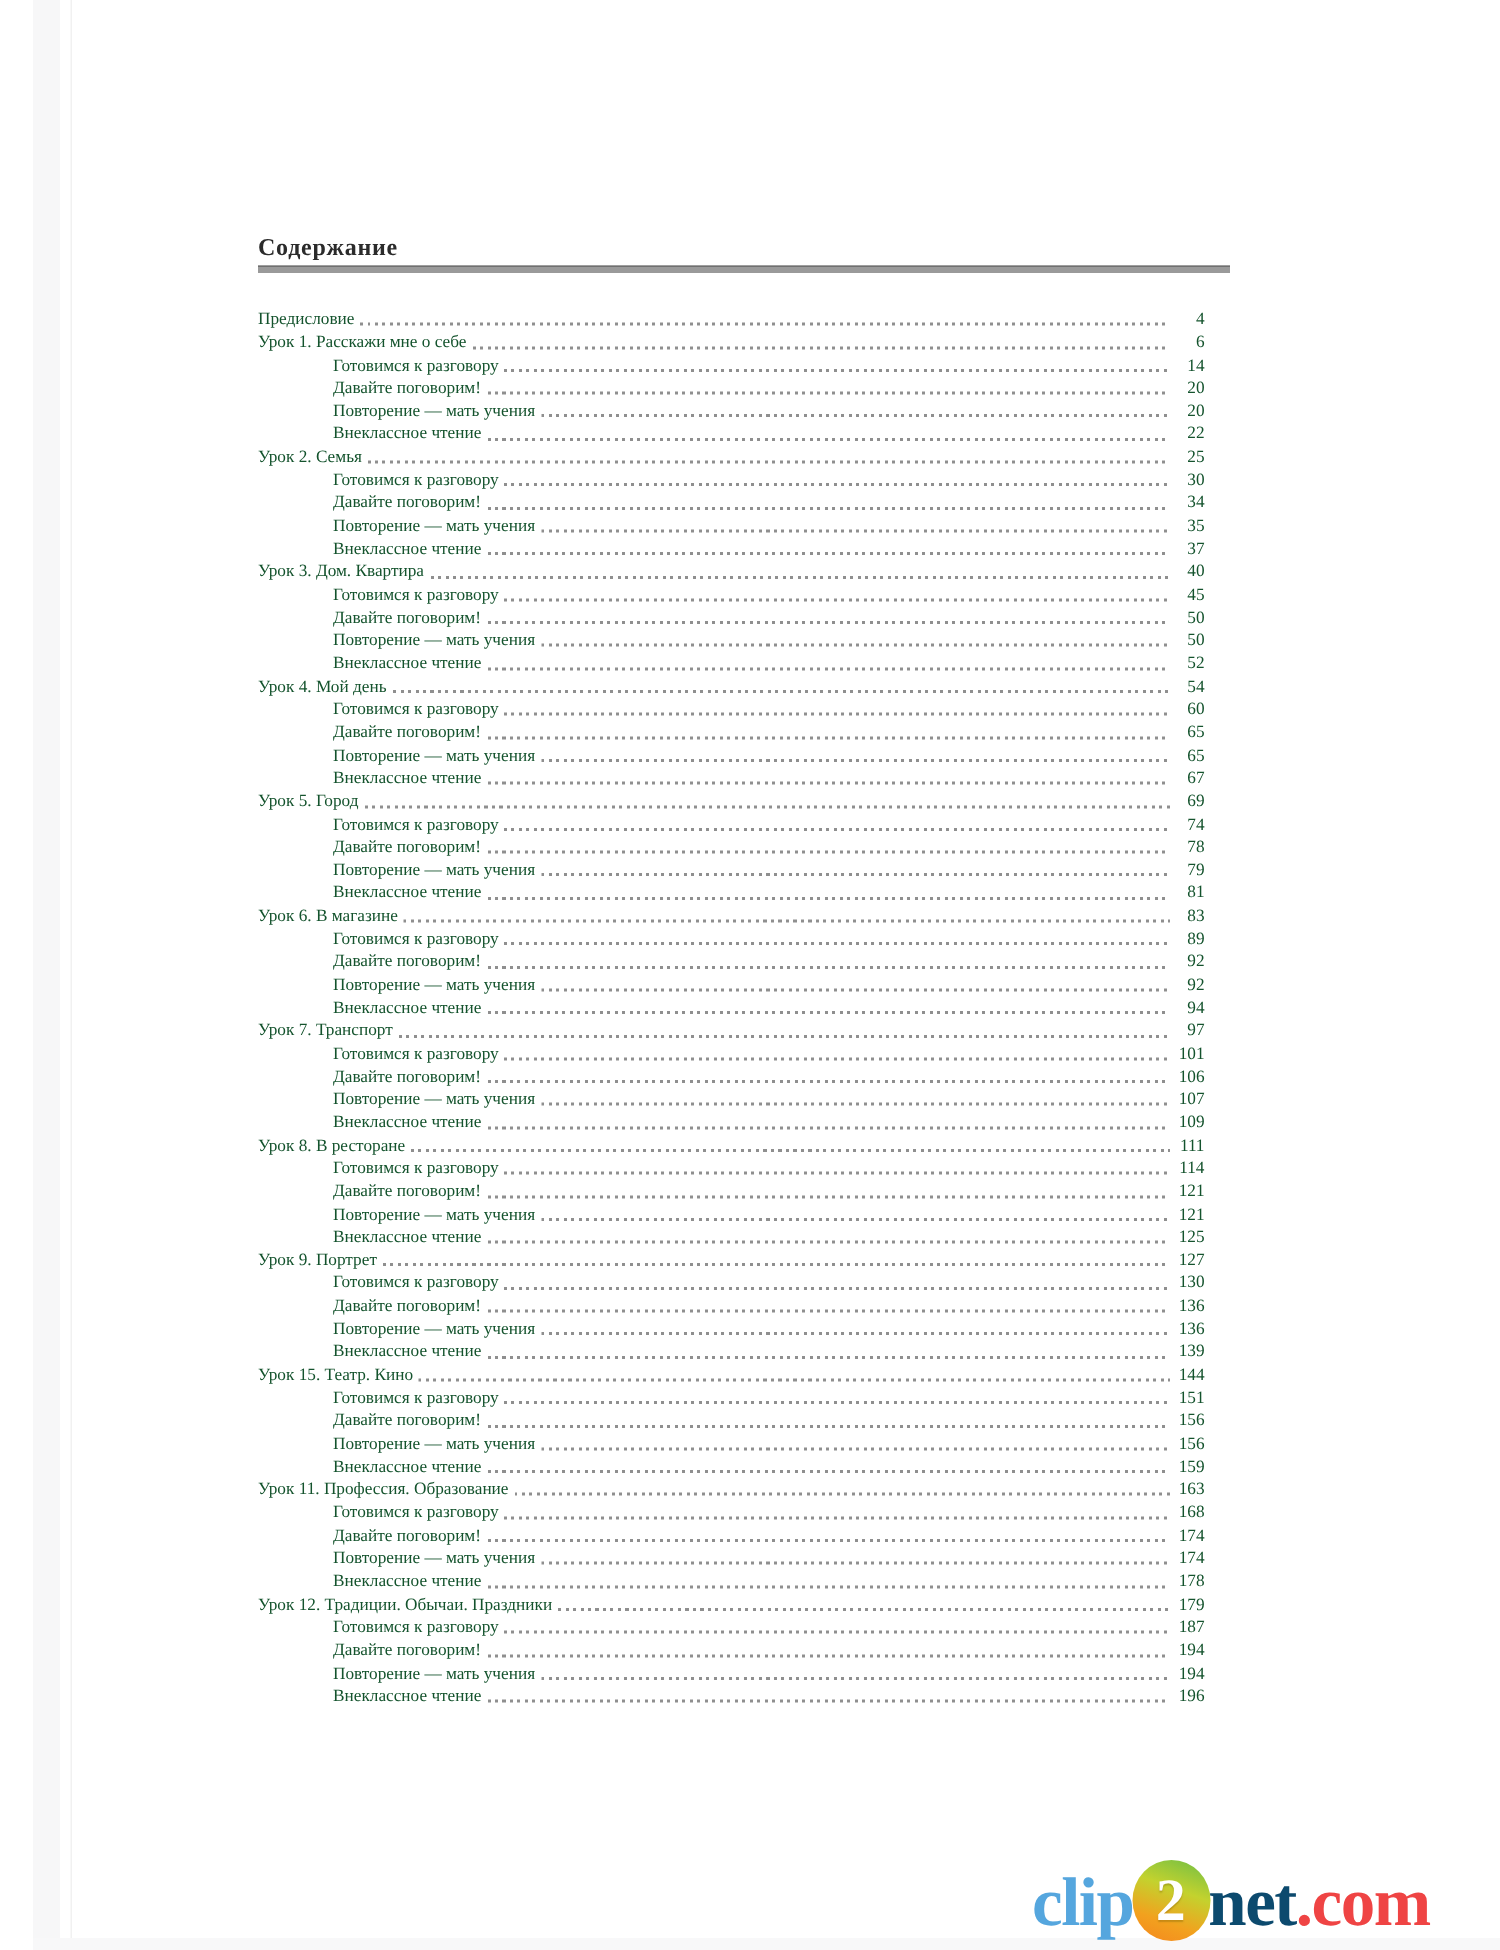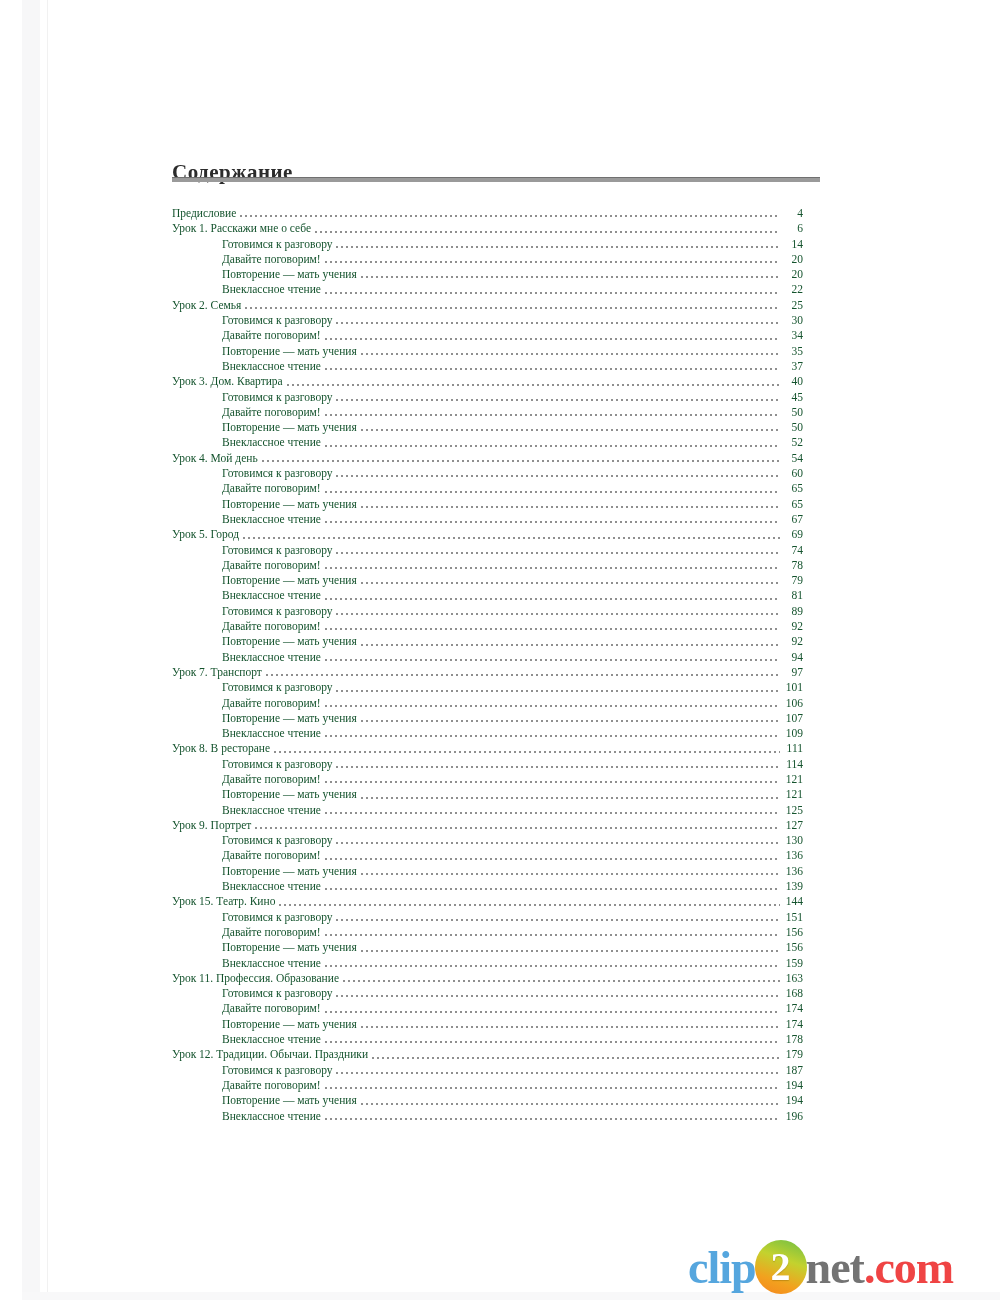--- a/index.html
+++ b/index.html
@@ -17,21 +17,21 @@
   .bottom-strip{
     position:absolute;left:22px;top:1292px;width:978px;height:8px;
     background:#f8f8f9;
   }
   .page-edge{
     position:absolute;left:47px;top:0;width:1px;height:1292px;
     background:#f1f1f1;
   }
   .doc-title{
     position:absolute;left:172px;top:146px;
-    font-size:21px;font-weight:bold;color:#2b2b2b;
+    font-size:16px;font-weight:bold;color:#2b2b2b;
     letter-spacing:0.5px;
   }
   .title-rule{
     position:absolute;left:172px;top:177px;width:648px;height:4px;
     background:#9a9a9a;border-top:1px solid #707070;
   }
   .toc{
     position:absolute;left:172px;top:206px;width:631px;
     color:#14532d;
   }
@@ -48,21 +48,21 @@
     background-image:repeating-linear-gradient(to right,#8f8f8f 0,#8f8f8f 2px,transparent 2px,transparent 5px);
   }
   .toc-page{flex:0 0 auto;min-width:20px;text-align:right;}
   .watermark{
     position:absolute;left:688px;top:1240px;
     display:flex;align-items:center;
     font-family:Liberation Serif, serif;
     font-weight:bold;font-size:46px;letter-spacing:-1px;
   }
   .wm-clip{color:#55a6de;}
-  .wm-net{color:#737373;}
+  .wm-net{color:#0c4a6e;}
   .wm-com{color:#ef4444;font-weight:bold;}
   .wm-circle{
     width:52px;height:54px;border-radius:50%;
     margin:0 -1px;
     background:linear-gradient(200deg,#7fc241 8%,#c3d22e 38%,#f2a11e 72%,#f58a1f 96%);
     color:#ffffff;font-size:40px;line-height:54px;text-align:center;
     letter-spacing:0;
     text-shadow:0 1px 1px rgba(120,90,0,0.35);
   }
 </style>
@@ -200,20 +200,25 @@
     <div class="toc-row sub">
     <span class="toc-label">Повторение — мать учения</span>
     <span class="toc-dots"></span>
     <span class="toc-page">79</span>
   </div>
     <div class="toc-row sub">
     <span class="toc-label">Внеклассное чтение</span>
     <span class="toc-dots"></span>
     <span class="toc-page">81</span>
   </div>
+    <div class="toc-row">
+    <span class="toc-label">Урок 6. В магазине</span>
+    <span class="toc-dots"></span>
+    <span class="toc-page">83</span>
+  </div>
     <div class="toc-row sub">
     <span class="toc-label">Готовимся к разговору</span>
     <span class="toc-dots"></span>
     <span class="toc-page">89</span>
   </div>
     <div class="toc-row sub">
     <span class="toc-label">Давайте поговорим!</span>
     <span class="toc-dots"></span>
     <span class="toc-page">92</span>
   </div>

